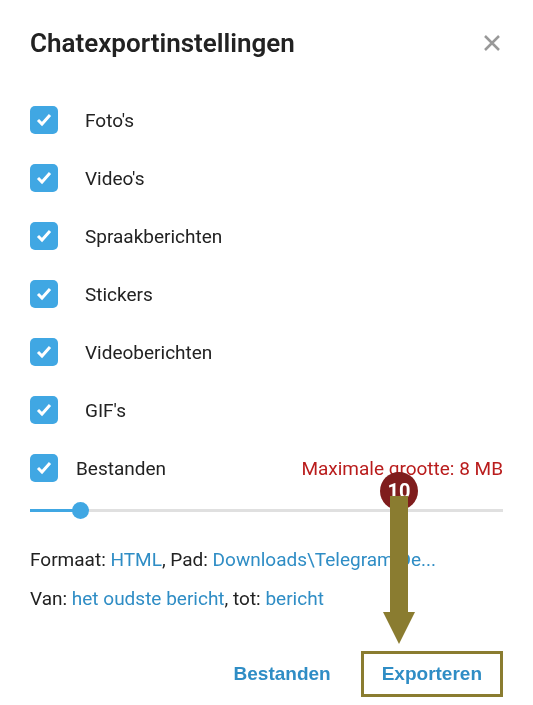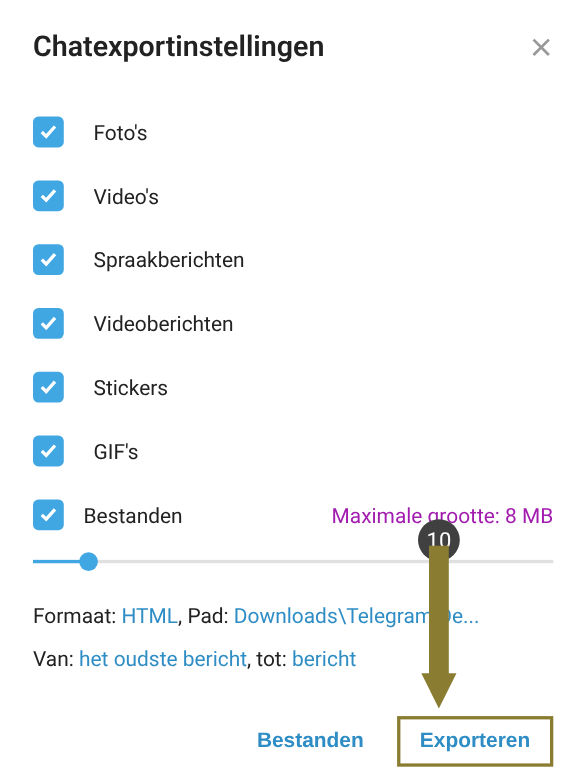--- a/index.html
+++ b/index.html
@@ -47,21 +47,21 @@
   }
   .cb svg { width: 18px; height: 18px; stroke: #fff; stroke-width: 3; fill: none; }
   .option-label { font-size: 19px; color: #222; }
 
   .files-row {
     display: flex;
     align-items: center;
     justify-content: space-between;
   }
   .file-left { display: flex; align-items: center; gap: 18px; }
-  .max-size { font-size: 19px; color: #a21caf; white-space: nowrap;}
+  .max-size { font-size: 19px; color: #b91c1c; white-space: nowrap;}
 
   .slider-wrap {
     position: relative;
     margin: 6px 0 26px 0;
     height: 20px;
   }
   .track {
     position: absolute; left: 0; right: 0; top: 9px; height: 3px;
     background: #e0e0e0;
   }
@@ -108,24 +108,24 @@
   }
 
   
   .annotation {
     position: absolute;
     pointer-events: none;
   }
   .anno-circle {
     width: 38px; height: 38px;
     border-radius: 50%;
-    background: #404040;
+    background: #7f1d1d;
     color: #fff;
     font-size: 20px;
-    font-weight: 400;
+    font-weight: 700;
     display: flex; align-items: center; justify-content: center;
     position: absolute;
   }
   .anno-arrow {
     position: absolute;
     transform-origin: top center;
   }
 </style>
 </head>
 <body>
@@ -167,30 +167,30 @@
     </div>
     <span class="option-label">Spraakberichten</span>
   </div>
 
   <div class="option-row">
     <div class="cb">
       <svg viewBox="0 0 18 18">
           <path d="M3 9 L7 13 L15 4"></path>
         </svg>
     </div>
+    <span class="option-label">Stickers</span>
+  </div>
+
+  <div class="option-row">
+    <div class="cb">
+      <svg viewBox="0 0 18 18">
+          <path d="M3 9 L7 13 L15 4"></path>
+        </svg>
+    </div>
     <span class="option-label">Videoberichten</span>
-  </div>
-
-  <div class="option-row">
-    <div class="cb">
-      <svg viewBox="0 0 18 18">
-          <path d="M3 9 L7 13 L15 4"></path>
-        </svg>
-    </div>
-    <span class="option-label">Stickers</span>
   </div>
 
   <div class="option-row">
     <div class="cb">
       <svg viewBox="0 0 18 18">
           <path d="M3 9 L7 13 L15 4"></path>
         </svg>
     </div>
     <span class="option-label">GIF's</span>
   </div>

